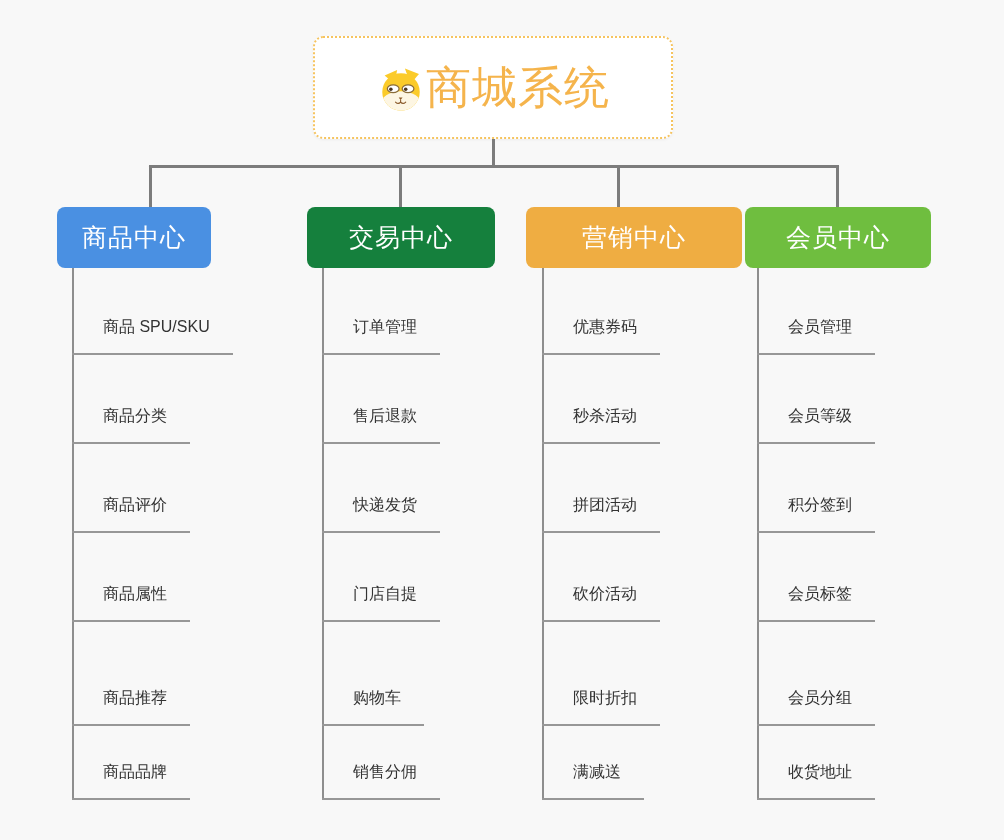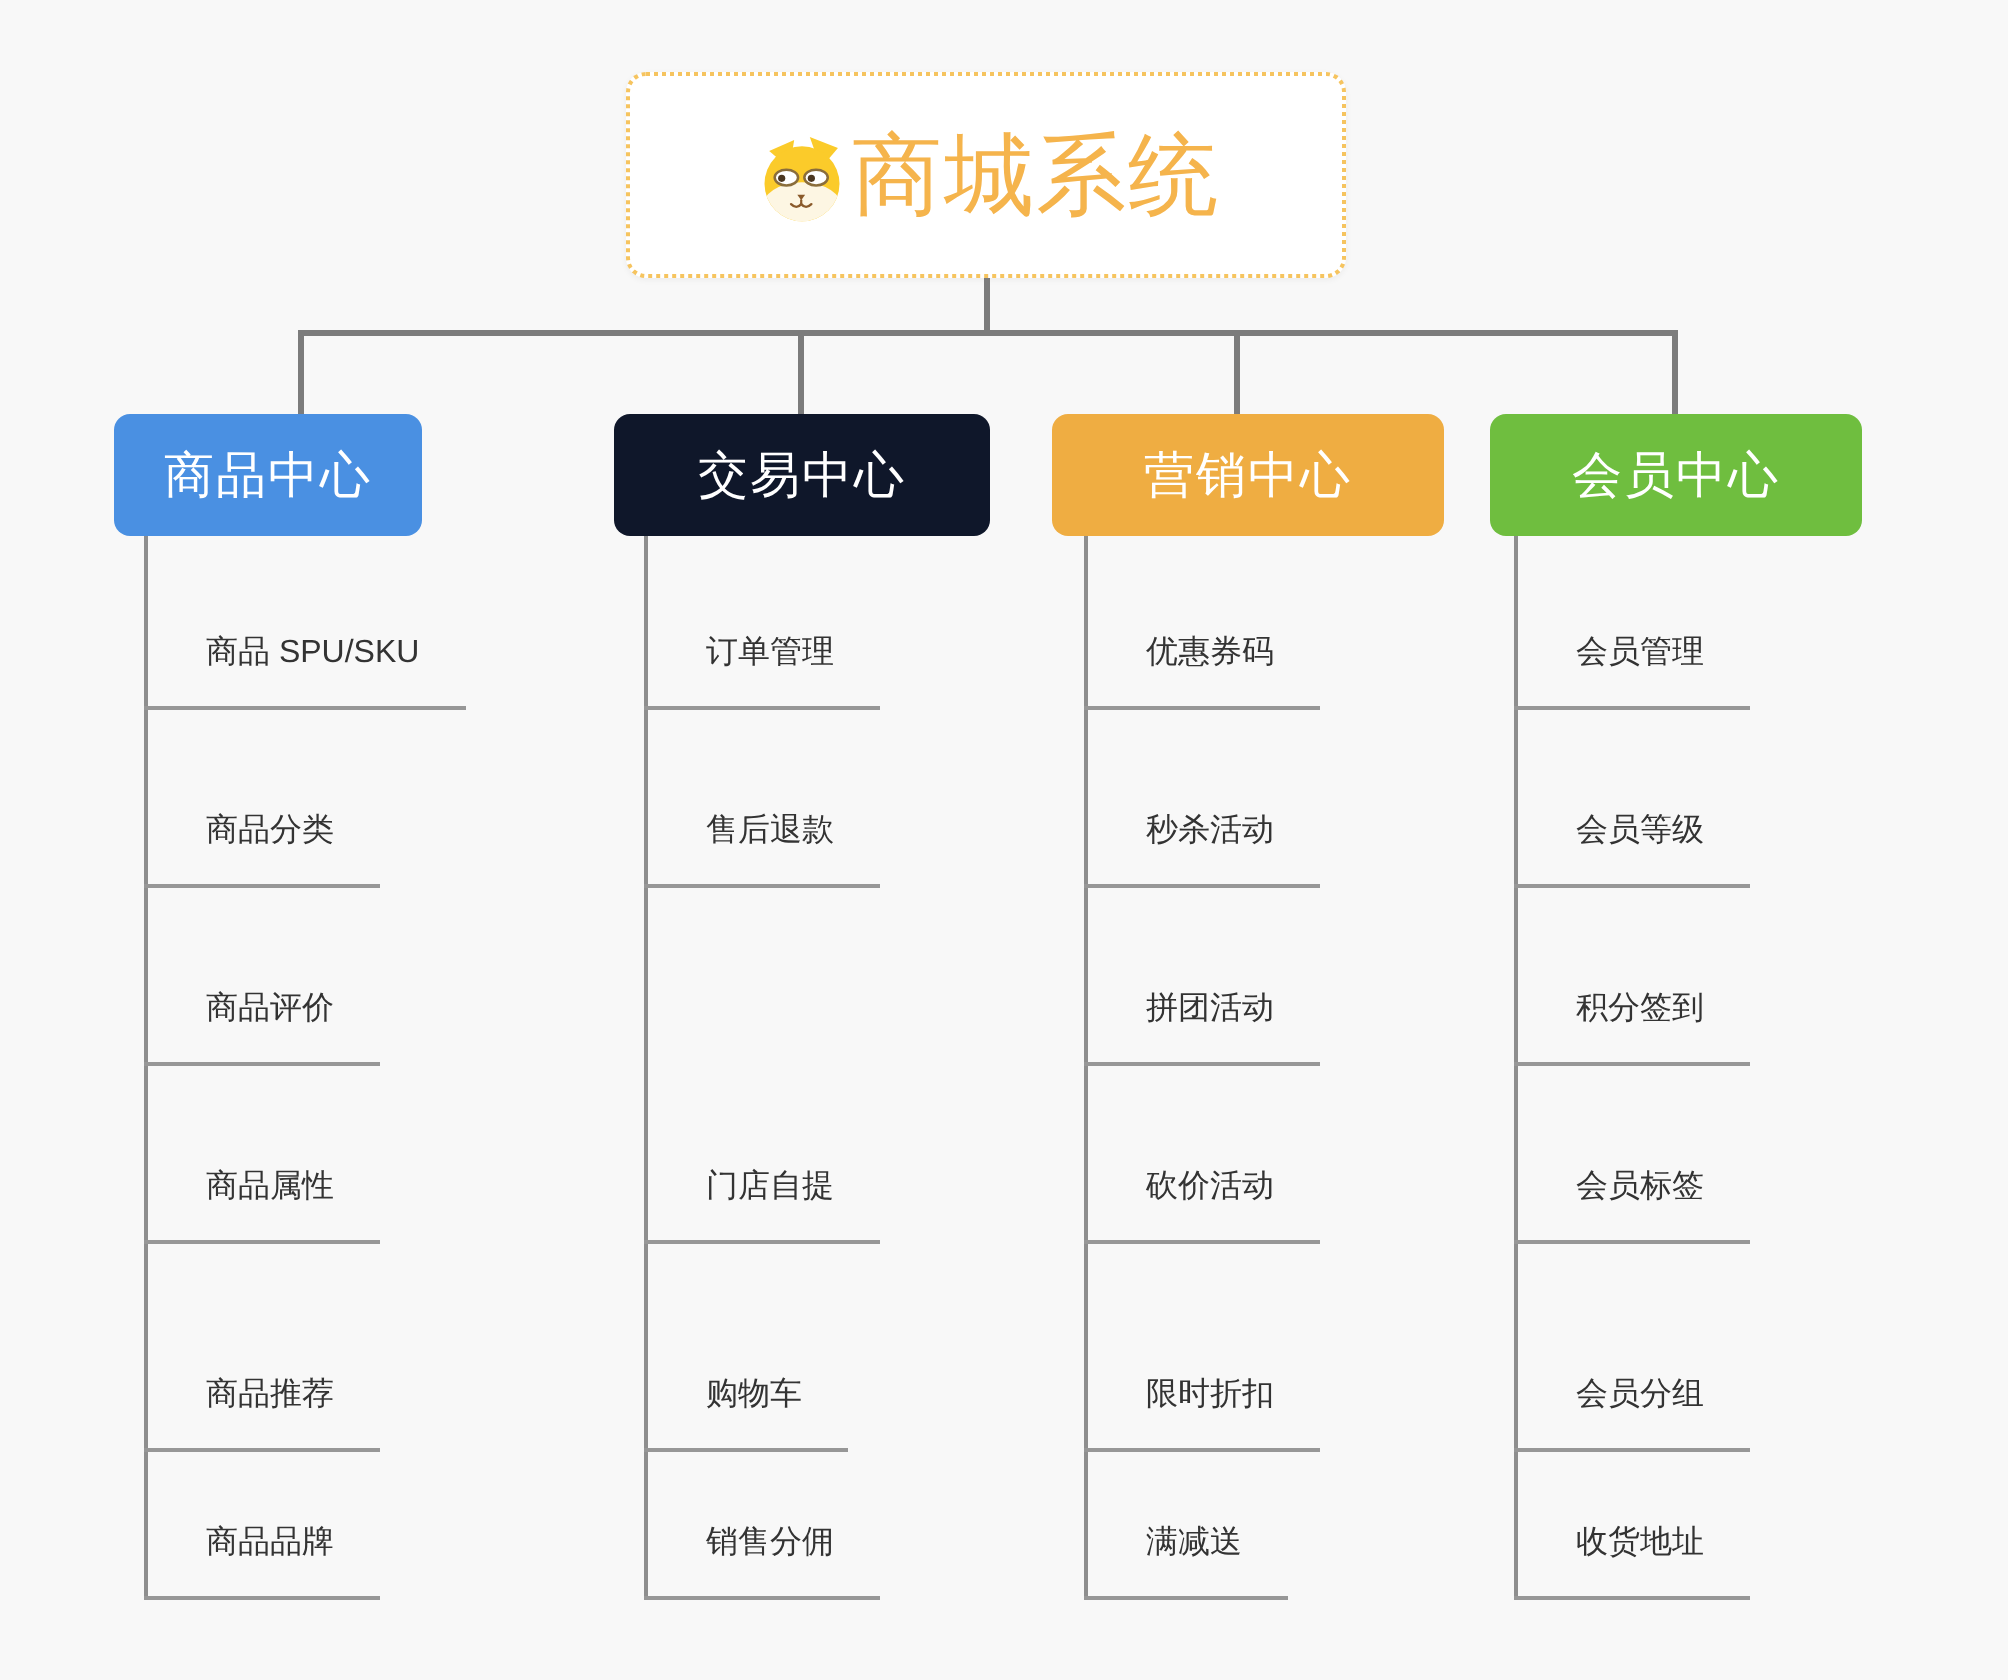--- a/index.html
+++ b/index.html
@@ -53,21 +53,21 @@
     letter-spacing: 1px;
     display: flex;
     align-items: center;
     justify-content: center;
     box-sizing: border-box;
     cursor: default;
     white-space: nowrap;
   }
   .b0 { left: 57px;  width: 154px; }
   .b1 { left: 307px; width: 188px; }
-  .b2 { left: 526px; width: 196px; }
+  .b2 { left: 526px; width: 216px; }
   .b3 { left: 745px; width: 186px; }
 
   
   .trunk { position: absolute; top: 268px; width: 2px; height: 532px; background: #8E8E8E; }
   .t0 { left: 72px; } .t1 { left: 322px; } .t2 { left: 542px; } .t3 { left: 757px; }
 
   
   .item {
     position: absolute;
     font-size: 16px;
@@ -116,38 +116,39 @@
   </div>
 
   <div class="line stem"></div>
   <div class="line bus"></div>
   <div class="line drop d0"></div>
   <div class="line drop d1"></div>
   <div class="line drop d2"></div>
   <div class="line drop d3"></div>
 
   <div class="branch-box b0" style="background-color: rgb(74, 144, 226);">商品中心</div>
-  <div class="branch-box b1" style="background-color: #0f172a; text-align: center;">交易中心</div>
+  <div class="branch-box b1" style="background-color: #15803d; text-align: center;">交易中心</div>
   <div class="branch-box b2" style="background-color: rgb(239, 173, 66);">营销中心</div>
   <div class="branch-box b3" style="background-color: rgb(111, 190, 63);">会员中心</div>
 
   <div class="trunk t0"></div>
   <div class="trunk t1"></div>
   <div class="trunk t2"></div>
   <div class="trunk t3"></div>
 
   <div class="item c0 r0">商品 SPU/SKU</div>
   <div class="item c0 r1">商品分类</div>
   <div class="item c0 r2">商品评价</div>
   <div class="item c0 r3">商品属性</div>
   <div class="item c0 r4">商品推荐</div>
   <div class="item c0 r5">商品品牌</div>
 
   <div class="item c1 r0">订单管理</div>
   <div class="item c1 r1">售后退款</div>
+  <div class="item c1 r2">快递发货</div>
   <div class="item c1 r3">门店自提</div>
   <div class="item c1 r4">购物车</div>
   <div class="item c1 r5">销售分佣</div>
 
   <div class="item c2 r0">优惠券码</div>
   <div class="item c2 r1">秒杀活动</div>
   <div class="item c2 r2">拼团活动</div>
   <div class="item c2 r3">砍价活动</div>
   <div class="item c2 r4">限时折扣</div>
   <div class="item c2 r5">满减送</div>

